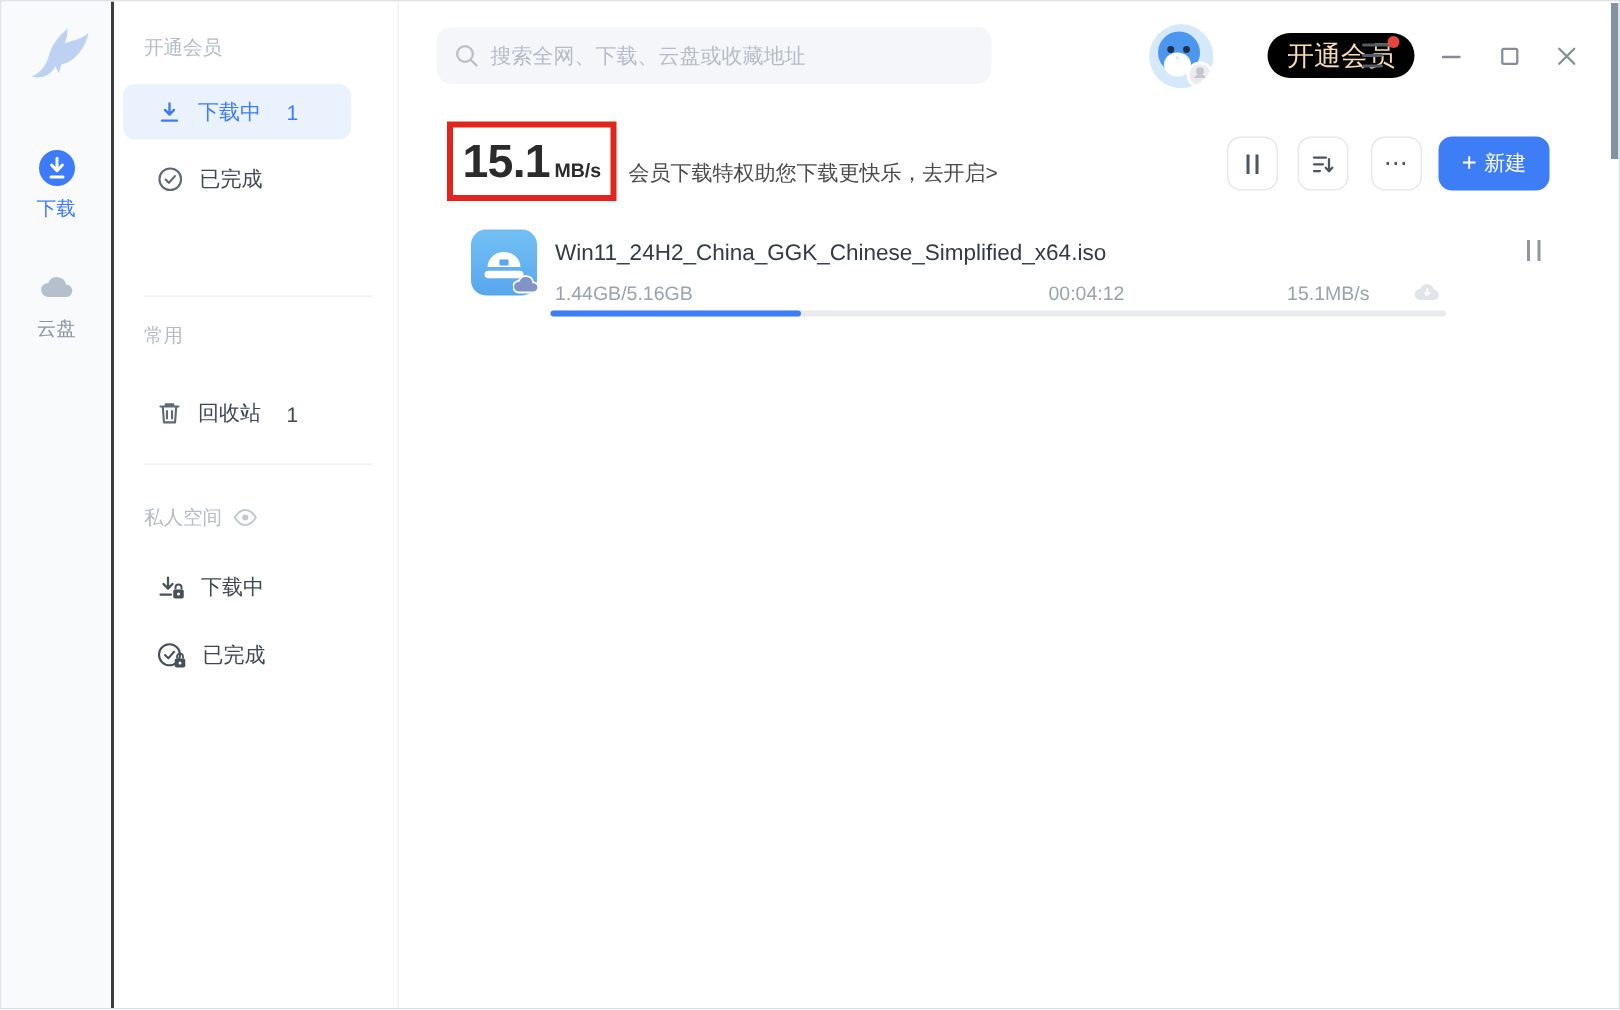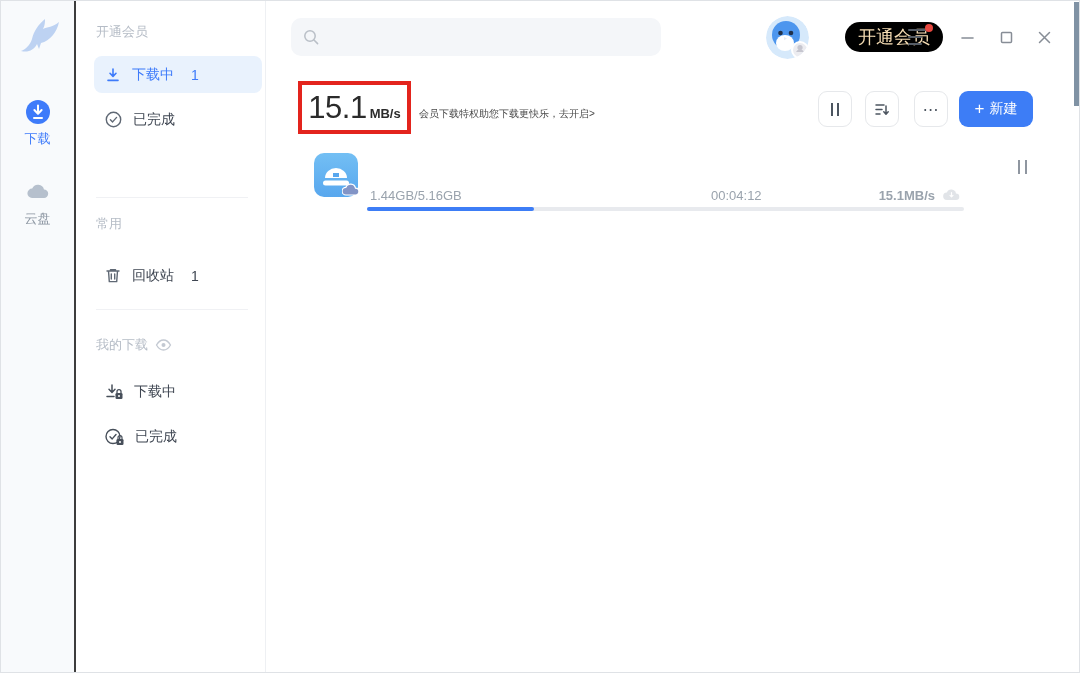--- a/index.html
+++ b/index.html
@@ -11,21 +11,21 @@
   .rail { position:absolute; left:0; top:0; width:75px; height:673px; background:#f8fafc; border-right:2px solid #3d3d3d; }
   .rail-logo { position:absolute; left:14px; top:14px; width:48px; height:48px; }
   .rail-item { position:absolute; left:0; width:73px; text-align:center; cursor:pointer; }
   .rail-item .ric { display:block; margin:0 auto; width:26px; height:26px; }
   .rail-item .rlab { display:block; margin-top:5px; font-size:13px; color:#8b95a1; }
   .rail-item.active .rlab { color:#3e7bfa; }
 
   
   .sidebar { position:absolute; left:77px; top:0; width:188px; height:673px; background:#fff; border-right:1px solid #eef0f3; }
   .sec-title { position:absolute; left:18px; font-size:13px; color:#b5bcc6; display:flex; align-items:center; gap:7px; }
-  .side-item { position:absolute; left:16px; width:168px; height:37px; border-radius:8px; display:flex; align-items:center; padding-left:11px; gap:11px; font-size:14px; color:#3f4652; cursor:pointer; }
+  .side-item { position:absolute; left:4px; width:152px; height:37px; border-radius:8px; display:flex; align-items:center; padding-left:23px; gap:11px; font-size:14px; color:#3f4652; cursor:pointer; }
   .side-item.active { background:#e9f2fd; color:#3e7bfa; }
   .side-item .cnt { margin-left:6px; }
   .side-item svg { flex:0 0 auto; }
   .divider { position:absolute; left:18px; width:152px; height:1px; background:#f0f1f4; }
 
   
   .main { position:absolute; left:266px; top:0; width:814px; height:673px; background:#fff; }
 
   .searchbox { position:absolute; left:24px; top:17px; width:370px; height:38px; background:#f4f6f9; border-radius:10px; display:flex; align-items:center; padding:0 12px; gap:8px; }
   .searchbox input { flex:1; border:none; outline:none; background:transparent; font-size:14px; color:#3f4652; font-family:inherit; }
@@ -37,40 +37,40 @@
   .hamburger { position:absolute; left:641px; top:28px; width:24px; height:18px; cursor:pointer; }
   .hamburger span { position:absolute; left:0; height:2px; background:#555c66; border-radius:1px; }
   .hamburger .h1 { top:0; width:19px; }
   .hamburger .h2 { top:7px; width:14px; }
   .hamburger .h3 { top:14px; width:14px; }
   .hamburger .dot { position:absolute; left:17px; top:-5px; width:8px; height:8px; border-radius:50%; background:#e5473f; }
 
   .winbtn { position:absolute; top:26px; width:20px; height:20px; display:flex; align-items:center; justify-content:center; color:#878d96; cursor:pointer; }
 
   .speed-annot { position:absolute; left:31px; top:80px; width:113px; height:53px; border:4px solid #e3241d; display:flex; align-items:center; justify-content:center; padding:0 4px; }
-  .speed-val { font-size:31px; font-weight:400; color:#2b2b2b; letter-spacing:-0.5px; }
+  .speed-val { font-size:31px; font-weight:700; color:#2b2b2b; letter-spacing:-0.5px; }
   .speed-unit { font-size:13px; font-weight:700; color:#2b2b2b; margin:12px 0 0 3px; }
-  .promo { position:absolute; left:152px; top:106px; font-size:10px; color:#4a4a4a; cursor:pointer; }
+  .promo { position:absolute; left:152px; top:106px; font-size:14px; color:#4a4a4a; cursor:pointer; }
 
   .tool-btn { position:absolute; top:90px; width:34px; height:36px; border:1px solid #e6e8eb; border-radius:9px; background:#fff; display:flex; align-items:center; justify-content:center; color:#4c5560; cursor:pointer; }
   .tool-btn .bars { display:flex; gap:4px; }
   .tool-btn .bars i { display:block; width:2px; height:13px; background:#4c5560; }
   .dots { font-size:16px; color:#4c5560; letter-spacing:1px; }
   .new-btn { position:absolute; left:692px; top:90px; width:74px; height:36px; border-radius:9px; background:#3d7df6; color:#fff; font-size:14px; display:flex; align-items:center; justify-content:center; gap:5px; cursor:pointer; }
   .new-btn .plus { font-size:17px; font-weight:400; margin-top:-1px; }
 
   
   .dl-row { position:absolute; left:0; top:146px; width:790px; height:70px; cursor:pointer; }
   .dl-icon { position:absolute; left:47px; top:6px; width:44px; height:44px; border-radius:10px; background:linear-gradient(180deg,#73bff4,#58a7ee); }
   .dl-cloudbadge { position:absolute; left:75px; top:36px; width:18px; height:13px; }
   .dl-name { position:absolute; left:103px; top:13px; font-size:15px; color:#333a44; }
   .dl-meta { position:absolute; font-size:13px; color:#9aa3ad; top:41px; }
   .m-size { left:103px; }
-  .m-time { left:444px; }
-  .m-speed { left:590px; width:78px; text-align:right;font-weight:bold; }
+  .m-time { left:432px; }
+  .m-speed { left:568px; width:78px; text-align:right; }
   .m-cloud { position:absolute; left:676px; top:40px; width:17px; height:14px; opacity:.55; }
   .row-pause { position:absolute; left:751px; top:13px; display:flex; gap:5px; cursor:pointer; }
   .row-pause i { display:block; width:2px; height:14px; background:#8f96a0; }
   .pbar { position:absolute; left:100px; top:60px; width:597px; height:4px; background:#e8eaee; border-radius:2px; }
   .pbar .fill { height:4px; background:#3d7df6; border-radius:2px; }
 
   .scroll-thumb { position:absolute; left:1073px; top:1px; width:5px; height:104px; background:#8092a4; }
 </style>
 </head>
 <body>
@@ -129,21 +129,21 @@
       <svg width="16" height="17" viewBox="0 0 16 17">
         <path d="M2 4 h12 M5.5 4 V2.6 h5 V4 M3.5 4 l0.8 10.6 h7.4 L12.5 4 M6.3 7 v5 M9.7 7 v5" stroke="#5f6874" stroke-width="1.4" fill="none" stroke-linecap="round" stroke-linejoin="round"></path>
       </svg>
       <span>回收站</span>
       <span class="cnt">1</span>
     </div>
 
     <div class="divider" style="top:308px"></div>
 
     <div class="sec-title" style="top:335px">
-      <span>我的下载</span>
+      <span>私人空间</span>
       <svg width="17" height="12" viewBox="0 0 17 12">
         <path d="M1.5 6 C3.5 2.5 6 1 8.5 1 C11 1 13.5 2.5 15.5 6 C13.5 9.5 11 11 8.5 11 C6 11 3.5 9.5 1.5 6 Z" stroke="#c3c9d2" stroke-width="1.3" fill="none"></path>
         <circle cx="8.5" cy="6" r="2" fill="#c3c9d2"></circle>
       </svg>
     </div>
 
     <div class="side-item" style="top:372px">
       <svg width="18" height="17" viewBox="0 0 18 17">
         <path d="M7 2 v7 M4 6.3 L7 9.4 L10 6.3 M2 13.4 h7" stroke="#474f5a" stroke-width="1.5" fill="none" stroke-linecap="round" stroke-linejoin="round"></path>
         <rect x="10.5" y="10" width="7" height="6" rx="1.2" fill="#474f5a"></rect>
@@ -165,20 +165,21 @@
     </div>
   </div>
 
   <div class="main">
 
     <div class="searchbox">
       <svg width="16" height="16" viewBox="0 0 16 16">
         <circle cx="7" cy="7" r="5.2" stroke="#b9bfc7" stroke-width="1.5" fill="none"></circle>
         <path d="M11 11 L14.6 14.6" stroke="#b9bfc7" stroke-width="1.5" stroke-linecap="round"></path>
       </svg>
+      <input type="text" placeholder="搜索全网、下载、云盘或收藏地址" style="">
     </div>
 
     <svg class="avatar" viewBox="0 0 43 43">
       <circle cx="21.5" cy="21.5" r="21.5" fill="#d6e9fb"></circle>
       <circle cx="20" cy="19" r="14" fill="#4d96ee"></circle>
       <ellipse cx="19" cy="27" rx="9" ry="8" fill="#ffffff"></ellipse>
       <circle cx="14.5" cy="17" r="2.3" fill="#20314c"></circle>
       <circle cx="25" cy="17" r="2.3" fill="#20314c"></circle>
       <path d="M18 21 l3 1.6 l-3 1.6 z" fill="#e8edf4"></path>
       <circle cx="34" cy="34" r="8" fill="#ececf0" stroke="#ffffff" stroke-width="2"></circle>
@@ -241,20 +242,21 @@
       <div class="dl-icon">
         <svg width="44" height="44" viewBox="0 0 44 44">
           <path d="M11 25 a11 10 0 0 1 22 0 z" fill="#ffffff"></path>
           <rect x="9" y="27.5" width="26" height="5" rx="2.5" fill="#ffffff"></rect>
           <rect x="19" y="20" width="6" height="4" fill="#58a7ee"></rect>
         </svg>
       </div>
       <svg class="dl-cloudbadge" viewBox="0 0 18 13">
         <path d="M4 12 h9.5 a3.4 3.4 0 0 0 0-6.8 a5 5 0 0 0-9.6-0.9 a3.8 3.8 0 0 0 0.1 7.7z" fill="#8294c6" stroke="#ffffff" stroke-width="1.2"></path>
       </svg>
+      <div class="dl-name">Win11_24H2_China_GGK_Chinese_Simplified_x64.iso</div>
       <div class="dl-meta m-size">1.44GB/5.16GB</div>
       <div class="dl-meta m-time">00:04:12</div>
       <div class="dl-meta m-speed">15.1MB/s</div>
       <svg class="m-cloud" viewBox="0 0 17 14">
         <path d="M4 13 h9 a3.3 3.3 0 0 0 0-6.6 a4.8 4.8 0 0 0-9.2-0.9 a3.7 3.7 0 0 0 0.2 7.5z" fill="#c9ced6"></path>
         <path d="M8.5 5.5 v4 M7 8.3 L8.5 9.8 L10 8.3" stroke="#ffffff" stroke-width="1.2" fill="none" stroke-linecap="round" stroke-linejoin="round"></path>
       </svg>
       <div class="row-pause">
           <i></i>
           <i></i>

